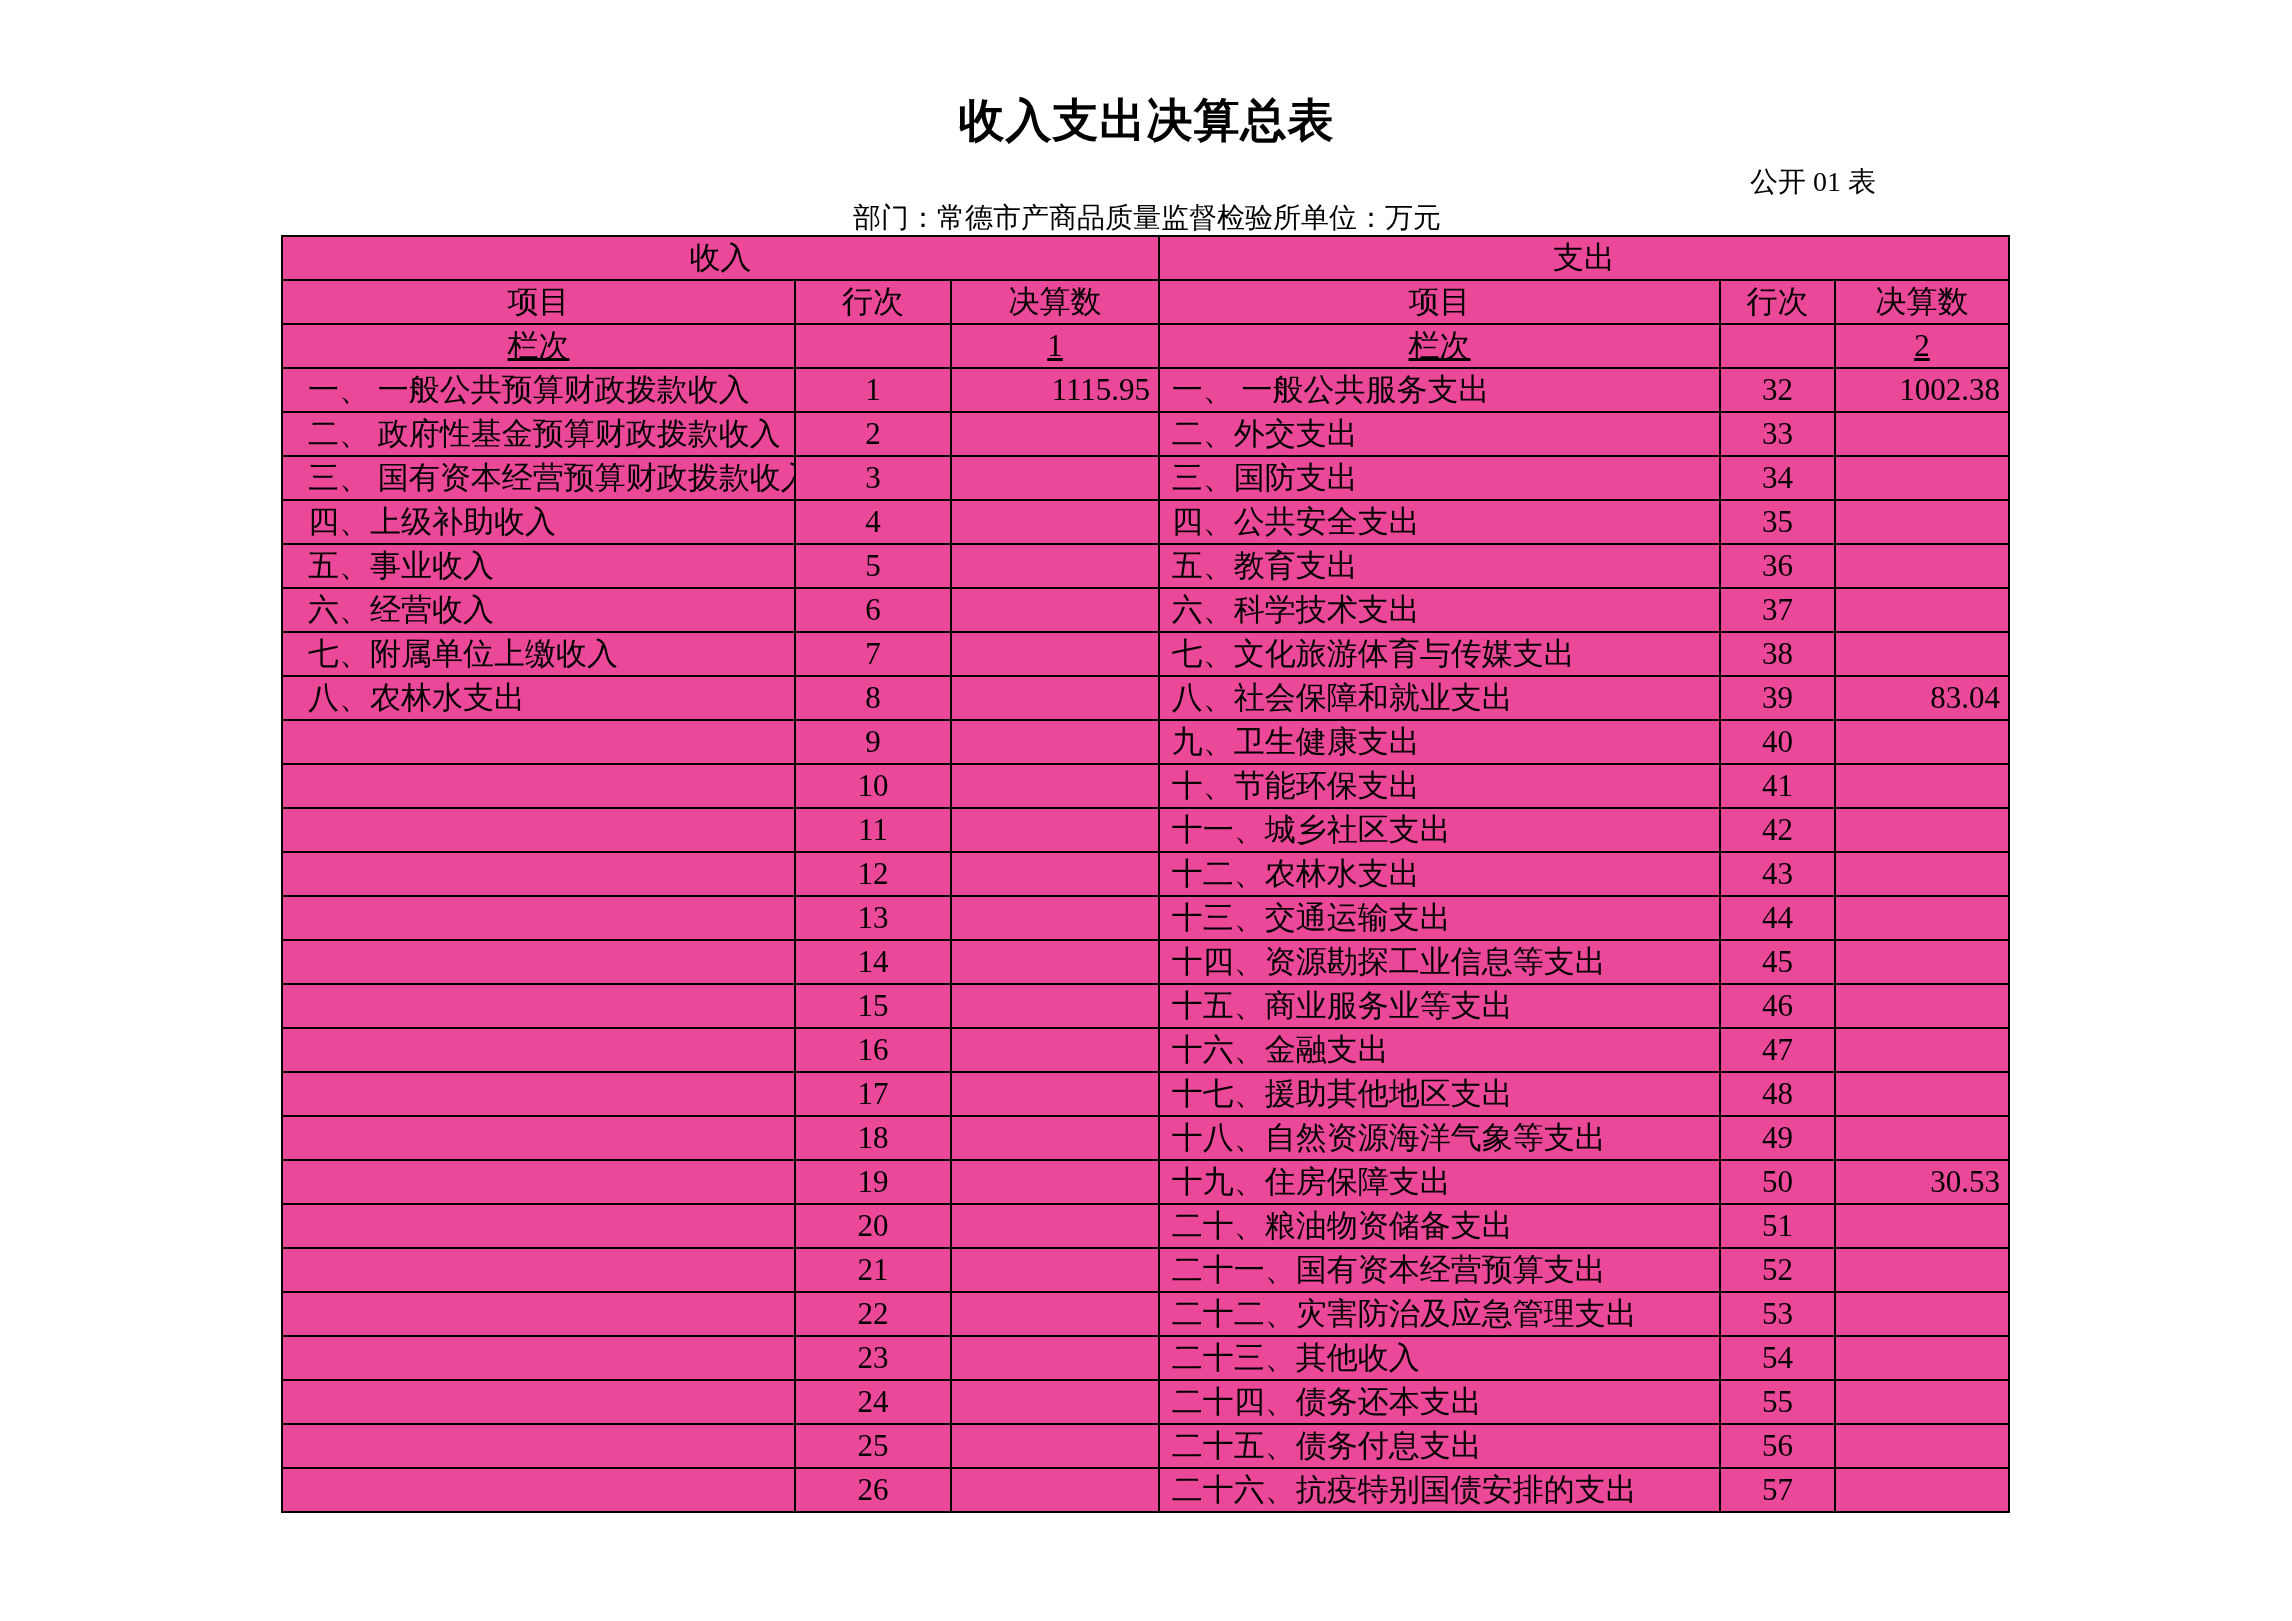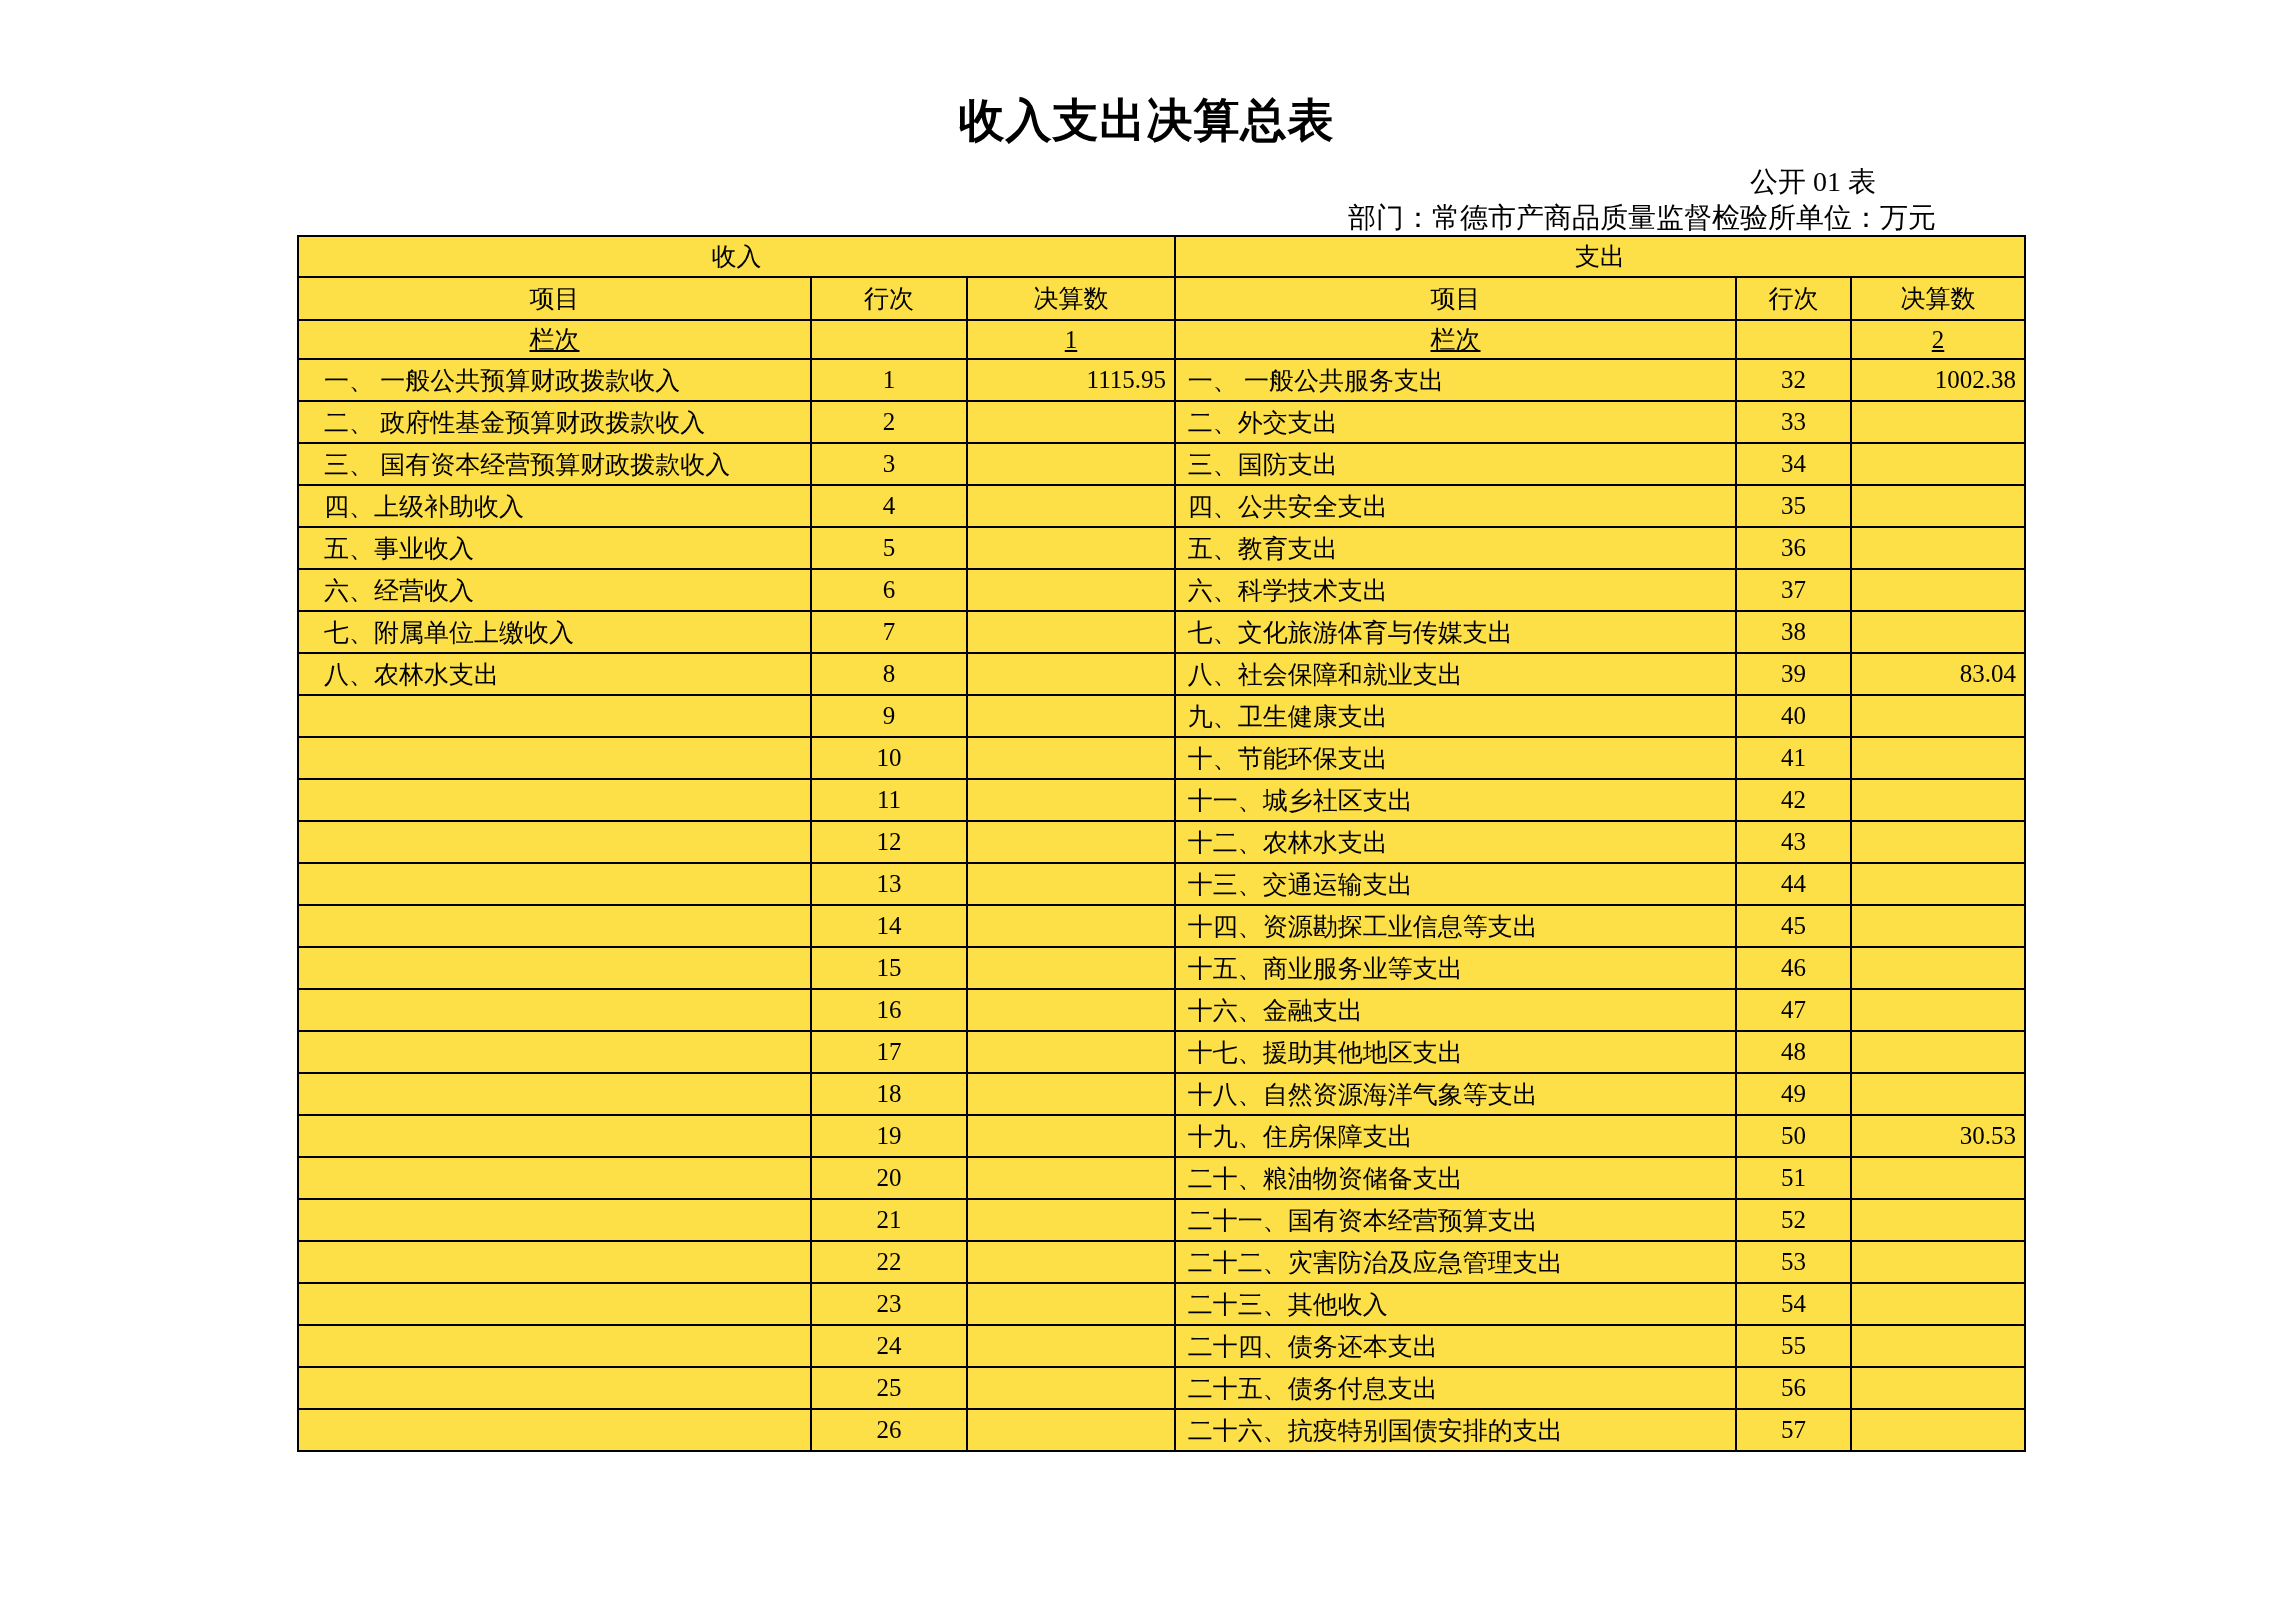--- a/index.html
+++ b/index.html
@@ -29,33 +29,33 @@
     left:1750px;
     font-size:28px;
     white-space:nowrap;
   }
   .meta-row{
     position:absolute;
     top:199px;
     left:358px;
     width:1578px;
     display:flex;
-    justify-content:flex-end;
+    justify-content:center;
     font-size:28px;
     white-space:nowrap;
   }
   table.main-table{
     position:absolute;
     top:235px;
-    left:297px;
+    left:281px;
     width:1726px;
     table-layout:fixed;
     border-collapse:collapse;
-    font-size:25px;
-    background:#fde047;
+    font-size:31px;
+    background:#ec4899;
   }
   table.main-table,
   table.main-table th,
   table.main-table td{
     border:2px solid #000;
   }
   table.main-table{border-width:2.9px;}
   .main-table th,.main-table td{
     padding:0;
     font-weight:normal;

